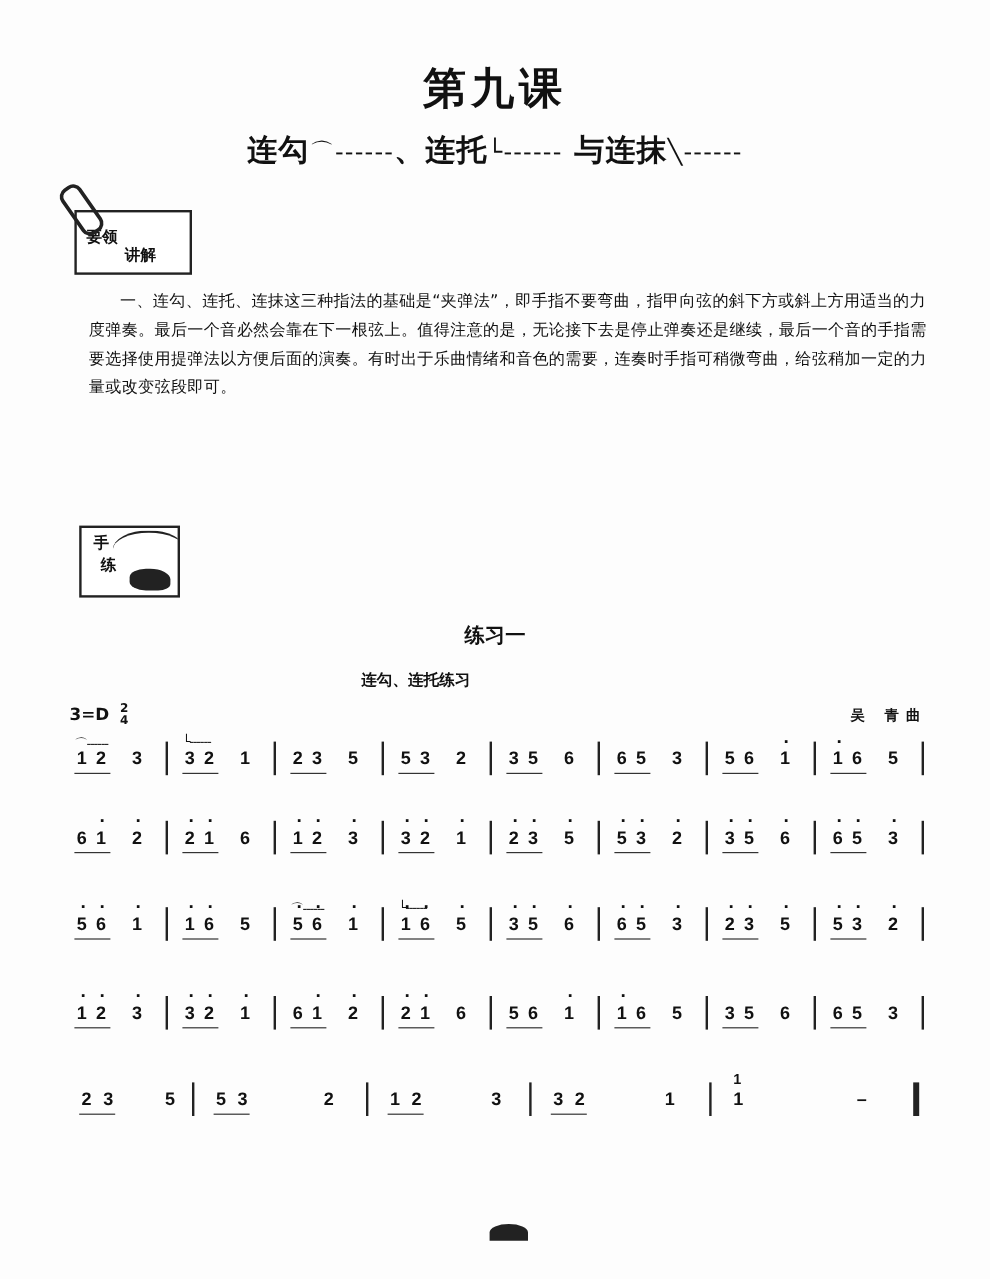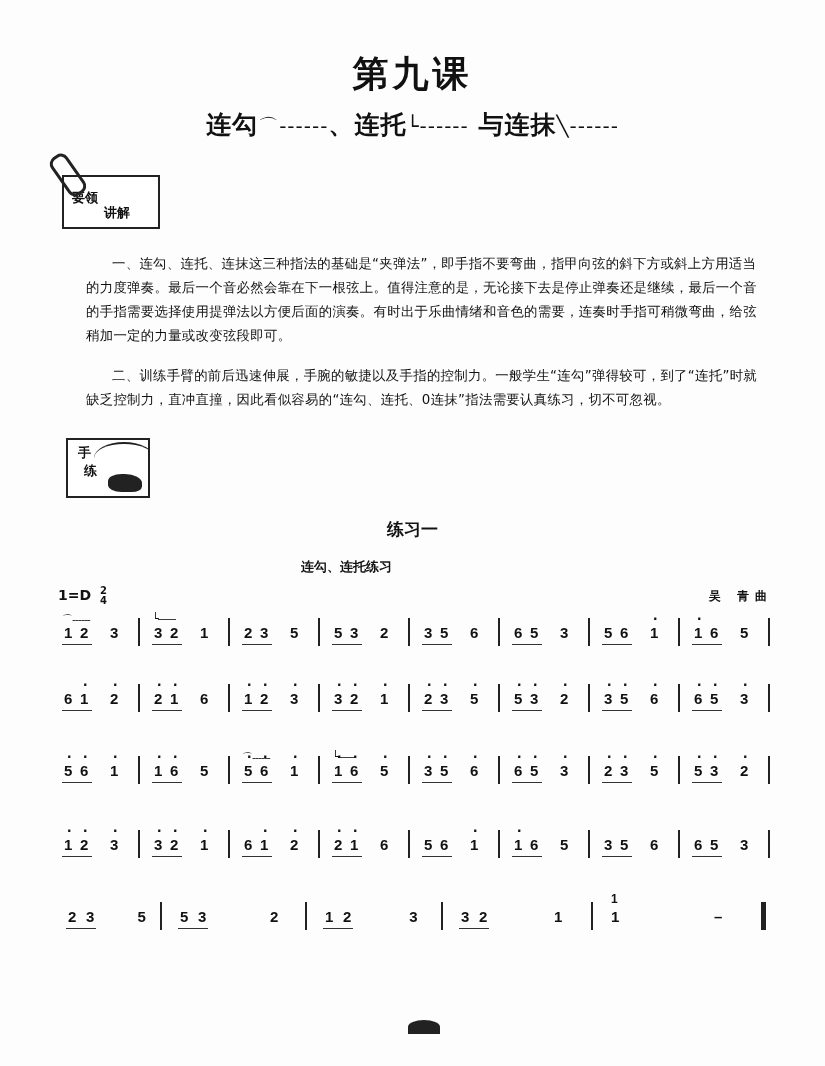--- a/index.html
+++ b/index.html
@@ -17,21 +17,21 @@
   .clip { position:absolute; left:58px; top:152px; width:14px; height:40px; border:3px solid #222;
           border-radius:8px; transform:rotate(-35deg); background:transparent; }
   .badge-practice { left:66px; top:438px; width:80px; height:56px; overflow:hidden; }
   .badge-practice .t1 { position:absolute; left:10px; top:4px; font-weight:bold; font-size:13px; }
   .badge-practice .t2 { position:absolute; left:16px; top:22px; font-weight:bold; font-size:13px; }
   .badge-practice .lines { position:absolute; right:-6px; top:2px; width:60px; height:30px;
           border-top:2px solid #222; border-radius:50% 50% 0 0; }
   .badge-practice .blob { position:absolute; right:6px; bottom:4px; width:34px; height:18px;
           background:#222; border-radius:40% 50% 30% 40%; }
   .para { position:absolute; left:70px; width:710px; font-size:13.4px; line-height:24px; letter-spacing:0.3px; }
-  .para p { margin:16px; text-indent:26px; }
+  .para p { margin:4px; text-indent:26px; }
   .ex-title { position:absolute; left:0; width:825px; top:518px; text-align:center; font-weight:bold; font-size:17px; }
   .ex-sub { position:absolute; left:0; width:693px; top:558px; text-align:center; font-size:13px; font-weight:bold; }
   .key { position:absolute; left:58px; top:586px; font-size:14px; font-weight:bold; }
   .key .frac { display:inline-block; vertical-align:middle; text-align:center; font-size:10px; line-height:10px; margin-left:4px; }
   .composer { position:absolute; right:52px; top:588px; font-size:12px; font-weight:bold; letter-spacing:6px; }
   .staff-row { position:absolute; left:58px; width:720px; height:40px; }
   .measure { position:absolute; top:0; height:40px; }
   .bar { position:absolute; top:4px; width:2px; height:28px; background:#222; }
   .bar.final { width:5px; }
   .note { position:absolute; top:10px; font-family:"Liberation Sans", sans-serif; font-weight:bold; font-size:15px; }
@@ -53,34 +53,33 @@
 </div>
 
 <div class="badge badge-explain">
   <span class="t1">要领</span>
   <span class="t2">讲解</span>
 </div>
 <div class="clip"></div>
 
 <div class="para" style="top:236px;">
   <p>一、连勾、连托、连抹这三种指法的基础是“夹弹法”，即手指不要弯曲，指甲向弦的斜下方或斜上方用适当的力度弹奏。最后一个音必然会靠在下一根弦上。值得注意的是，无论接下去是停止弹奏还是继续，最后一个音的手指需要选择使用提弹法以方便后面的演奏。有时出于乐曲情绪和音色的需要，连奏时手指可稍微弯曲，给弦稍加一定的力量或改变弦段即可。</p>
-  <p>二、训练手臂的前后迅速伸展，手腕的敏捷以及手指的控制力。一般学生“连勾”弹得较可，到了“连托”时就缺乏控制力，直冲直撞，因此看似容易的“连勾、连托、0连抹”指法需要认真练习，切不可忽视。</p>
 </div>
 
 <div class="badge badge-practice">
   <div class="lines"></div>
   <span class="t1">手</span>
   <span class="t2">练</span>
   <div class="blob"></div>
 </div>
 
 <div class="ex-title">练习一</div>
 <div class="ex-sub">连勾、连托练习</div>
 <div class="key">
-  <span>1=D</span>
+  <span>3=D</span>
   <span class="frac">
     <span>2</span><br>
     <span>4</span>
   </span>
 </div>
 <div class="composer">吴 青曲</div>
 
 <div id="score">
     <div class="staff-row" style="top: 614px;">
       <div class="measure" style="left: 0px; width: 90px;">

